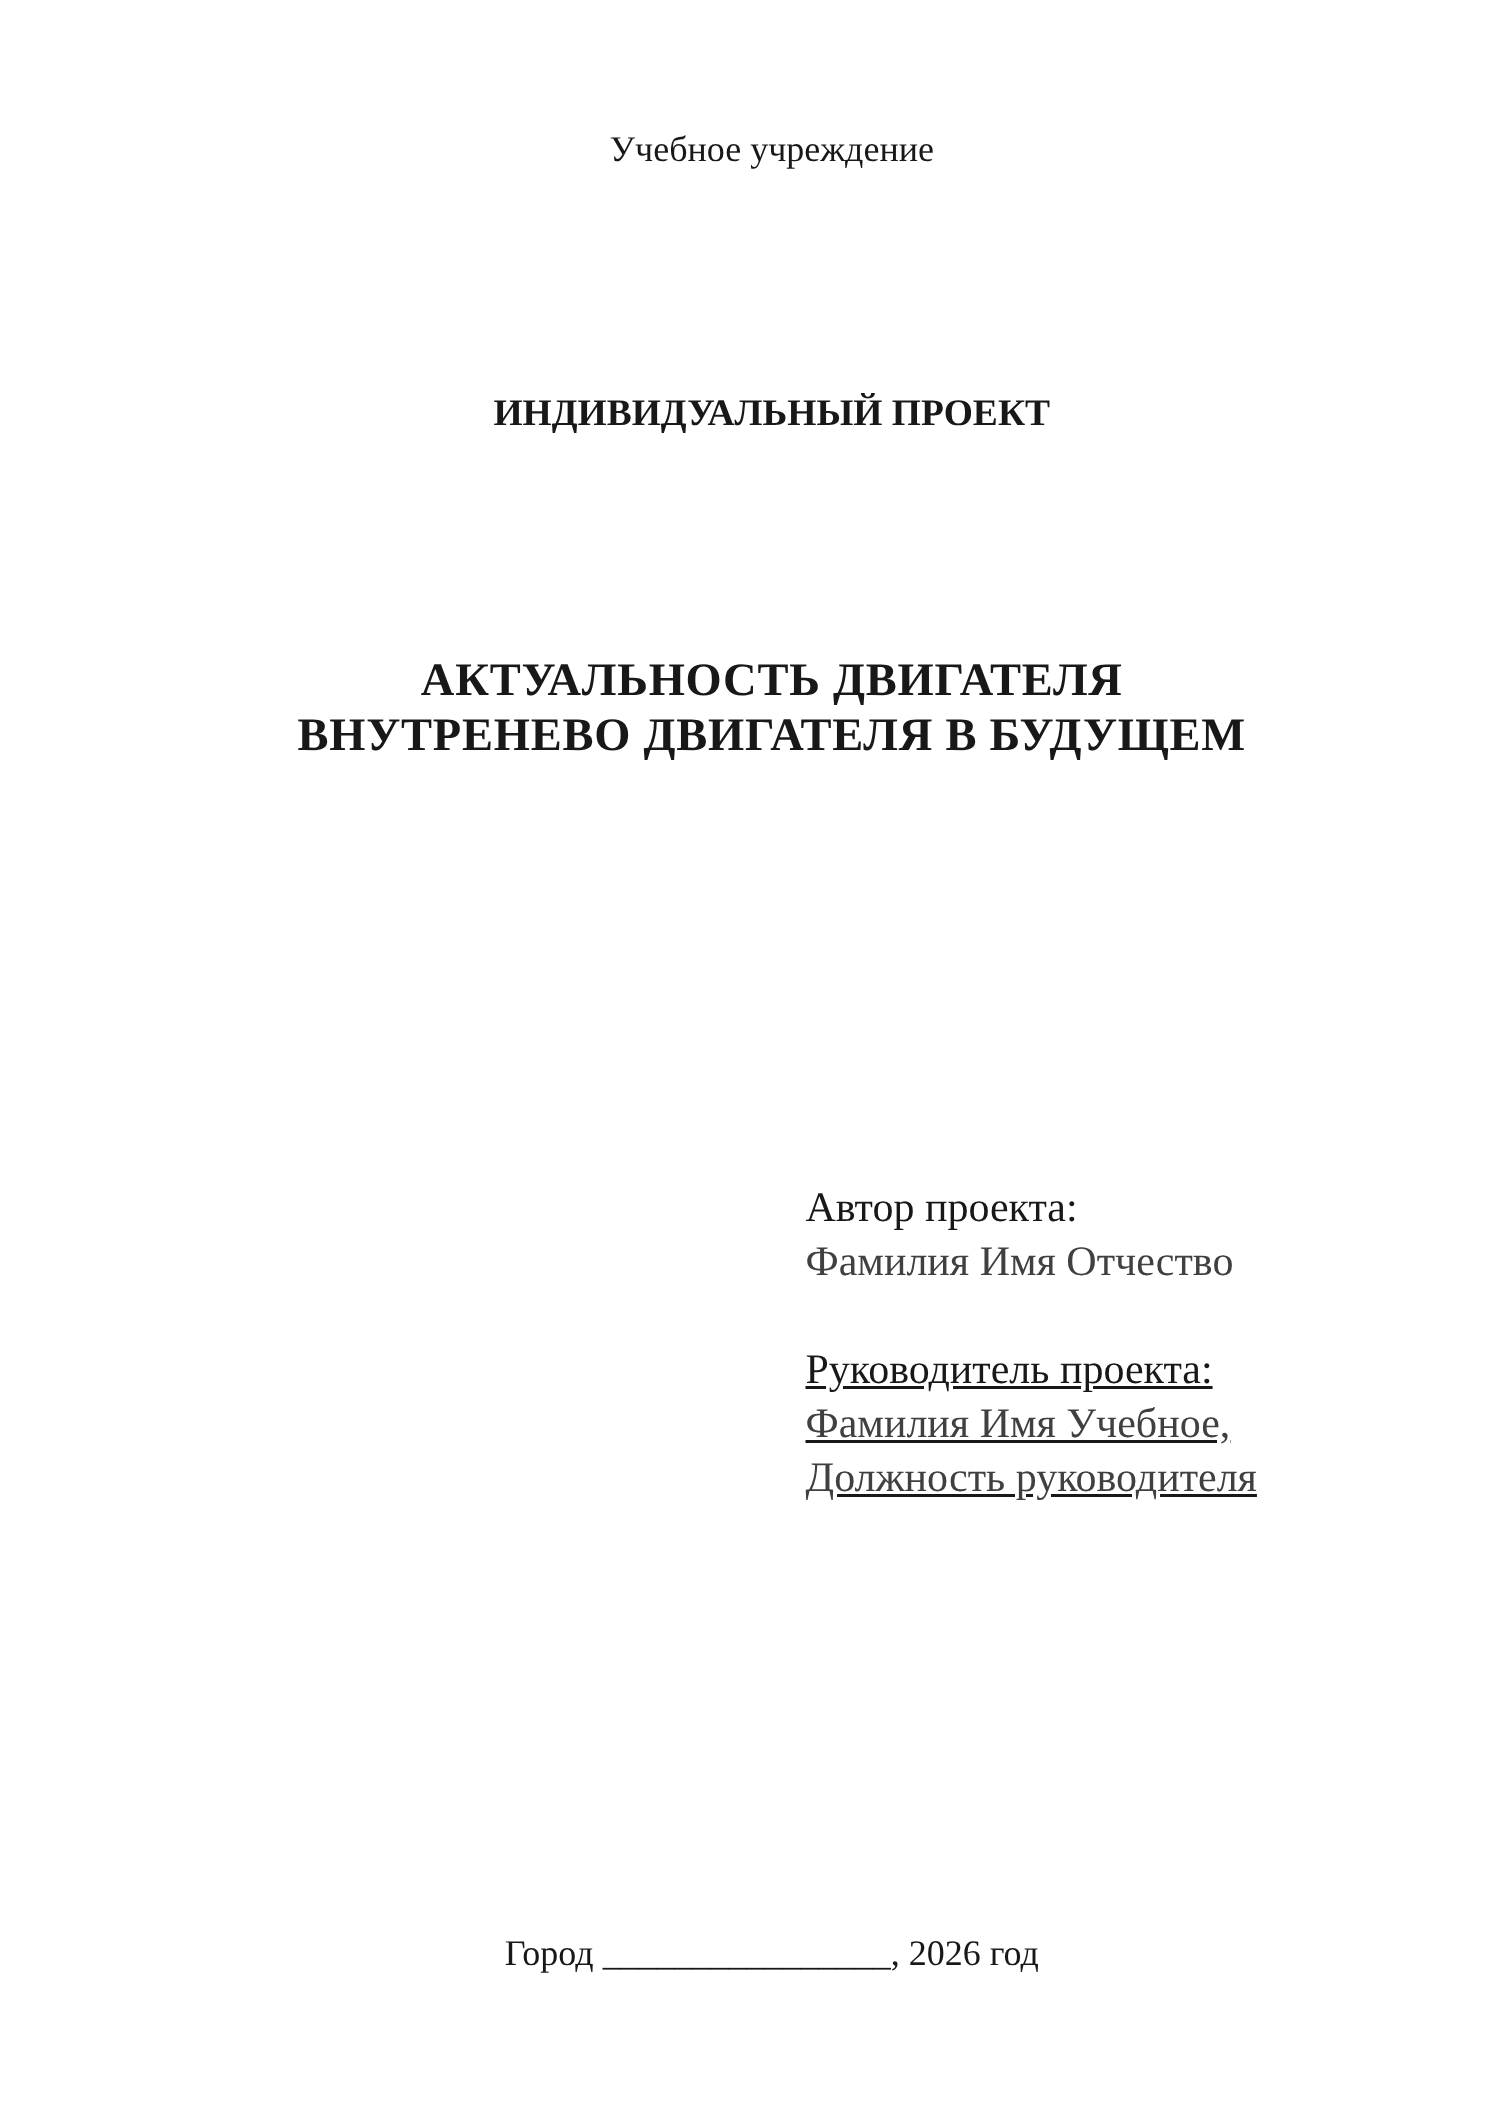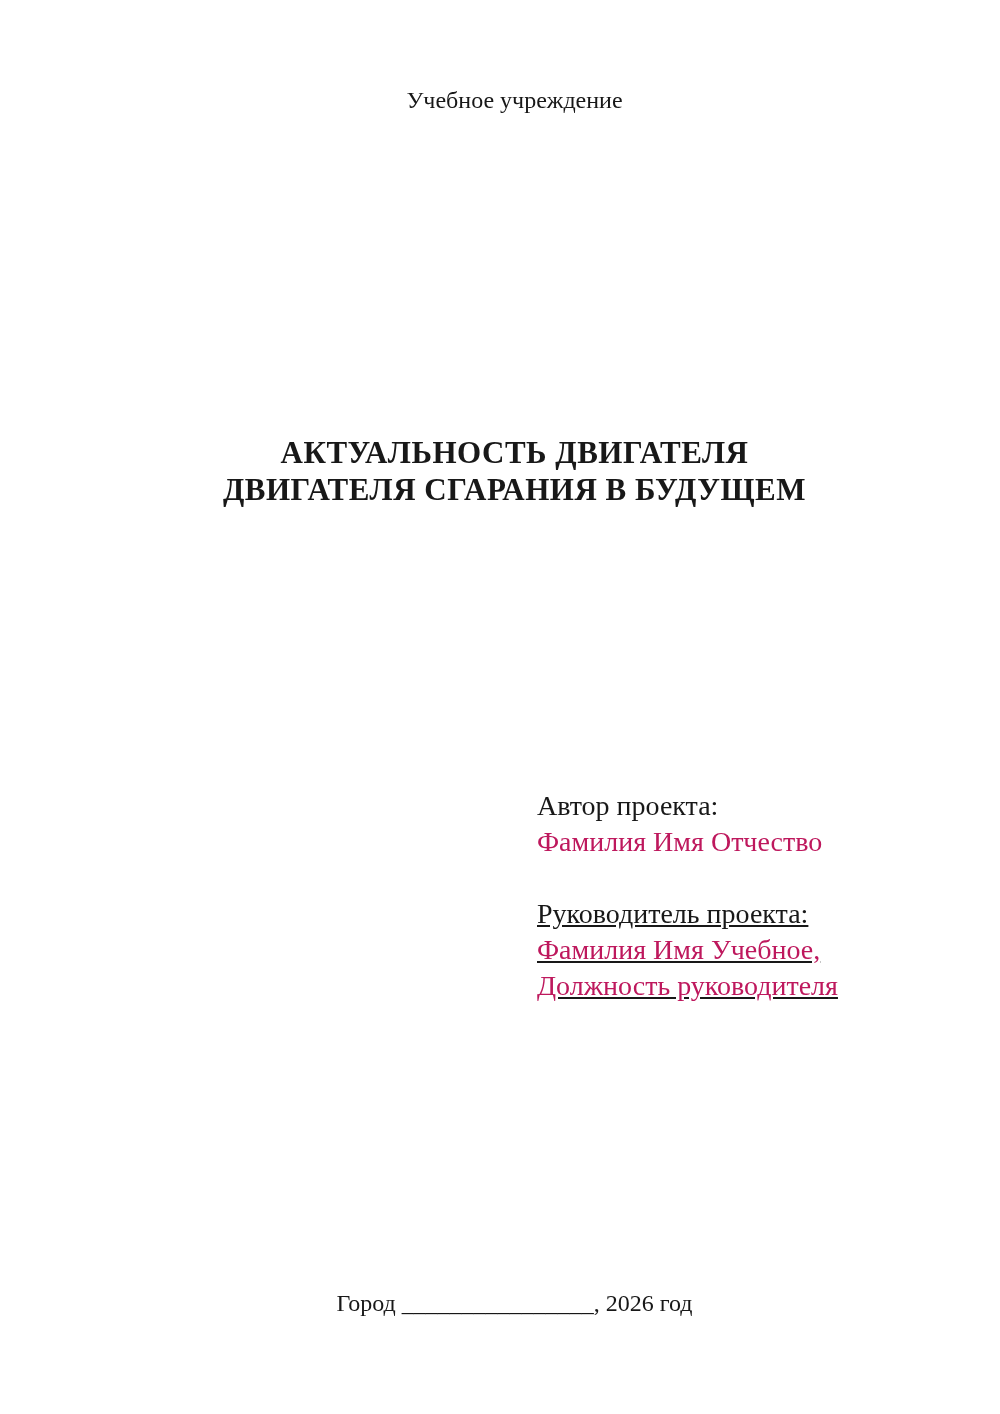--- a/index.html
+++ b/index.html
@@ -60,40 +60,41 @@
     top: 788px;
     font-size: 28px;
     line-height: 36px;
   }
 
   .credits-group { margin-bottom: 36px; }
   .credits-group:last-child { margin-bottom: 0; text-decoration: underline; }
 
   .credit-label { color: #181818; }
 
-  .credit-value { color: #be185d; }
+  .credit-value { color: #404040; }
 
   .footer-line {
     top: 1287px;
     font-size: 24px;
     line-height: 32px;
     font-family: Liberation Serif, serif;
   }
 </style>
 </head>
 <body>
 
 <div class="page">
 
   <div class="centered-line org-line">Учебное учреждение</div>
 
+  <div class="centered-line doc-type-line">ИНДИВИДУАЛЬНЫЙ ПРОЕКТ</div>
 
   <div class="centered-line title-block">
     <span class="title-line">АКТУАЛЬНОСТЬ ДВИГАТЕЛЯ</span>
-    <span class="title-line">ДВИГАТЕЛЯ СГАРАНИЯ В БУДУЩЕМ</span>
+    <span class="title-line">ВНУТРЕНЕВО ДВИГАТЕЛЯ В БУДУЩЕМ</span>
   </div>
 
   <div class="credits">
     <div class="credits-group">
       <div class="credit-label">Автор проекта:</div>
       <div class="credit-value">Фамилия Имя Отчество</div>
     </div>
 
     <div class="credits-group">
       <div class="credit-label">Руководитель проекта:</div>

